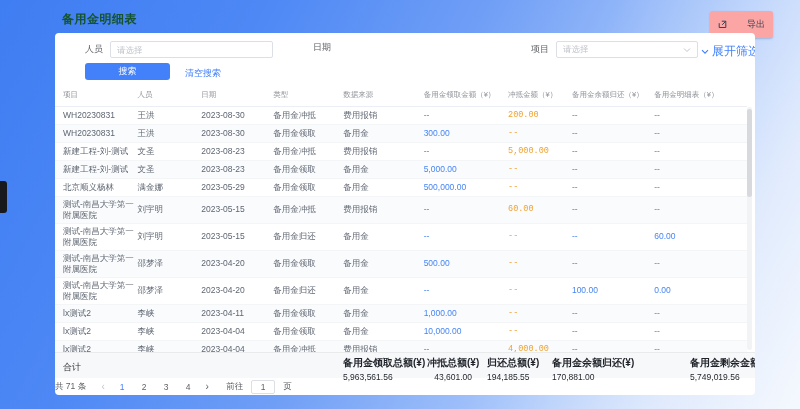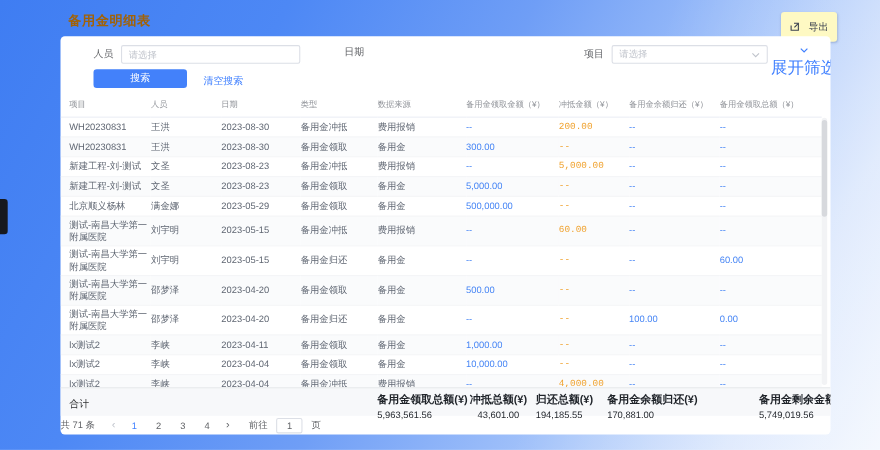--- a/index.html
+++ b/index.html
@@ -5,40 +5,40 @@
   * { margin:0; padding:0; box-sizing:border-box; }
   html,body { width:800px; height:409px; overflow:hidden; }
   body {
     font-family:"Liberation Sans","DejaVu Sans",sans-serif;
     background:linear-gradient(118deg,#3f7df2 0%,#4d88f5 26%,#6f9ef6 48%,#a5c4fa 70%,#d6e4fc 86%,#eef4fe 100%);
     position:relative;
   }
   .bg-facet{position:absolute;right:0;top:0;width:46%;height:100%;
     background:linear-gradient(110deg,rgba(255,255,255,0) 35%,rgba(255,255,255,.18) 60%,rgba(255,255,255,.38) 100%);pointer-events:none;}
   .left-handle{position:absolute;left:0;top:181px;width:7px;height:32px;background:#17191d;border-radius:0 3px 3px 0;}
-  .page-title{position:absolute;left:62px;top:11px;color:#a16207;font-size:12px;font-weight:bold;letter-spacing:.5px;}
-  .export-btn{position:absolute;left:710px;top:11px;height:27px;padding:0 8px;background:#fef9c3;border-radius:3px;
-    display:flex;align-items:center;gap:8px;font-size:9px;color:#3c4250;cursor:pointer;box-shadow:0 1px 2px rgba(30,60,120,.25);}
+  .page-title{position:absolute;left:62px;top:11px;color:#14532d;font-size:12px;font-weight:bold;letter-spacing:.5px;}
+  .export-btn{position:absolute;left:710px;top:11px;height:27px;padding:0 8px;background:#fca5a5;border-radius:3px;
+    display:flex;align-items:center;gap:20px;font-size:9px;color:#3c4250;cursor:pointer;box-shadow:0 1px 2px rgba(30,60,120,.25);}
   .card{position:absolute;left:55px;top:33px;width:700px;height:362px;background:#fff;border-radius:4px;overflow:hidden;}
 
   
   .filter-area{position:relative;height:52px;}
   .fgroup{position:absolute;display:flex;align-items:center;gap:7px;}
   .flabel{font-size:9px;color:#606266;white-space:nowrap;}
   .fg-person{left:30px;top:8px;}
   .fg-date{left:258px;top:8px;}
   .fg-project{left:476px;top:8px;}
   .txt-input{width:163px;height:17px;border:1px solid #dcdfe6;border-radius:2px;font-size:8.5px;padding:0 6px;color:#606266;outline:none;font-family:inherit;}
   .txt-input::placeholder{color:#c0c4cc;}
   .date-box{width:140px;height:17px;border:1px solid #dcdfe6;border-radius:2px;display:flex;align-items:center;gap:7px;padding:0 6px;}
   .date-box .ph{font-size:8.5px;color:#c0c4cc;white-space:nowrap;}
   .date-box .sep{font-size:8.5px;color:#606266;}
   .select-box{width:142px;height:17px;border:1px solid #dcdfe6;border-radius:2px;display:flex;align-items:center;justify-content:space-between;padding:0 6px;}
   .select-box .ph{font-size:8.5px;color:#c0c4cc;}
-  .expand-link{position:absolute;left:646px;top:10px;display:flex;align-items:center;gap:3px;color:#4080ff;font-size:15px;cursor:pointer;white-space:nowrap;flex-direction:column;}
+  .expand-link{position:absolute;left:646px;top:10px;display:flex;align-items:center;gap:3px;color:#4080ff;font-size:12px;cursor:pointer;white-space:nowrap;}
   .search-btn{position:absolute;left:30px;top:30px;width:85px;height:17px;background:#4381fa;color:#fff;border:none;border-radius:3px;font-size:9px;cursor:pointer;font-family:inherit;}
   .clear-link{position:absolute;left:130px;top:34px;color:#4080ff;font-size:9px;cursor:pointer;}
 
   
   .table-wrap{position:relative;height:267px;overflow:hidden;}
   table{border-collapse:collapse;table-layout:fixed;width:692px;}
   th{font-size:7.5px;font-weight:normal;color:#909399;text-align:left;height:21px;border-bottom:1px solid #ebeef5;white-space:nowrap;padding:0 2px 0 0;background:#fff;overflow:hidden;}
   td{font-size:8.5px;color:#5f6672;height:18px;line-height:11px;border-bottom:1px solid #f4f5f7;padding:2px 3px 2px 0;vertical-align:middle;word-break:break-all;}
   th:first-child,td:first-child{padding-left:8px;}
   tbody tr:nth-child(even){background:#fafbfc;}
@@ -136,21 +136,21 @@
       <thead>
           <tr>
             <th>项目</th>
             <th>人员</th>
             <th>日期</th>
             <th>类型</th>
             <th>数据来源</th>
             <th>备用金领取金额（¥）</th>
             <th>冲抵金额（¥）</th>
             <th>备用金余额归还（¥）</th>
-            <th>备用金领取总额（¥）</th>
+            <th>备用金明细表（¥）</th>
           </tr>
         </thead>
       <tbody>
           <tr>
             <td class="col-project">WH20230831</td>
             <td class="col-person">王洪</td>
             <td class="col-date">2023-08-30</td>
             <td class="col-type">备用金冲抵</td>
             <td class="col-source">费用报销</td>
             <td class="col-received">--</td>

